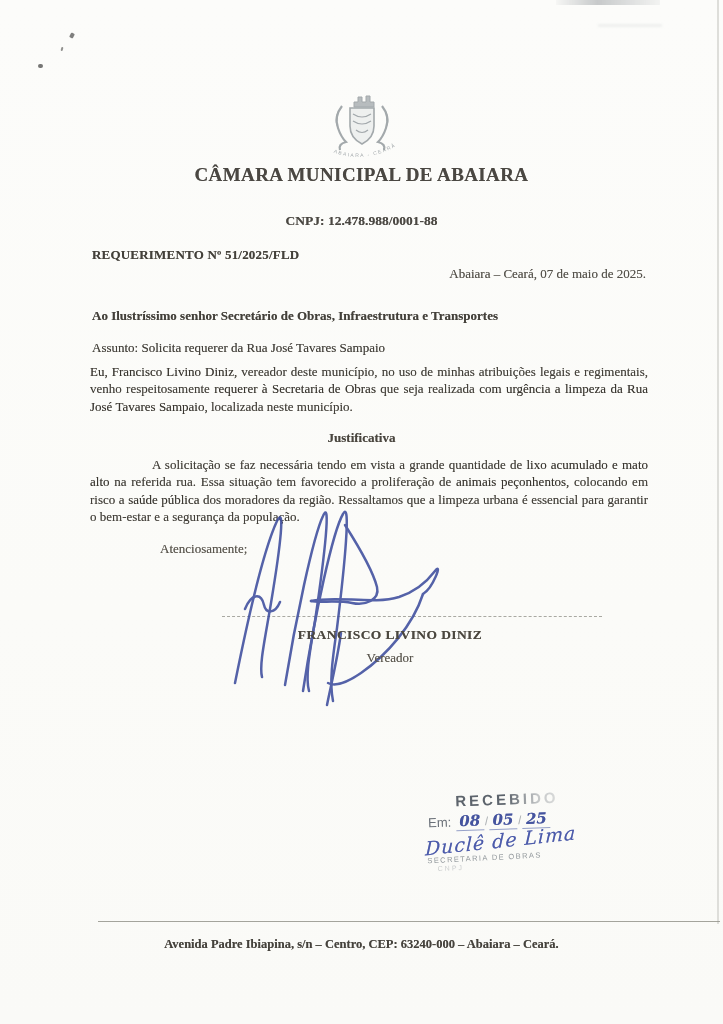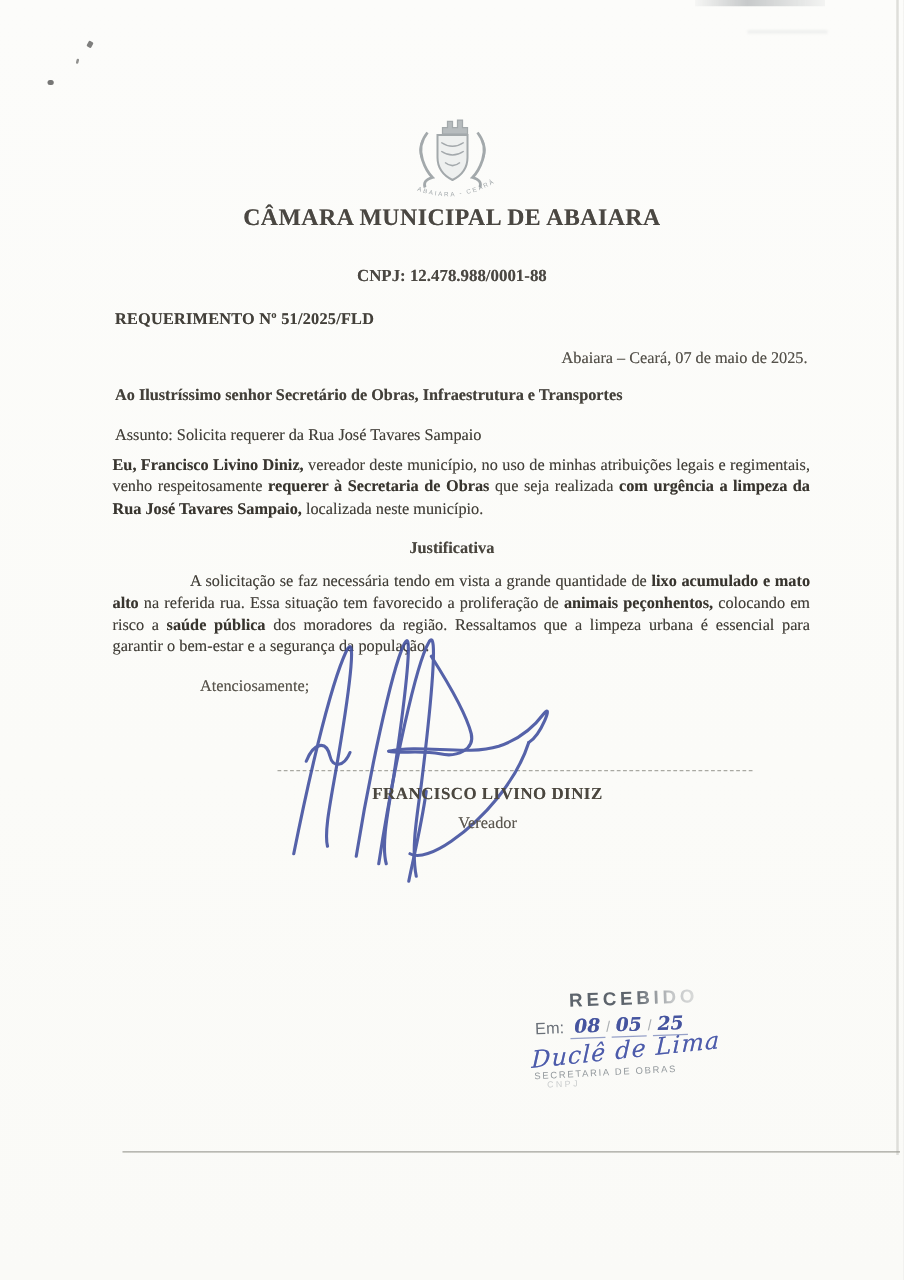--- a/index.html
+++ b/index.html
@@ -3,29 +3,29 @@
 <meta charset="utf-8">
 <style>
   html,body{margin:0;padding:0;background:#e8e8e6;}
   .scan{
     position:relative;width:723px;height:1024px;margin:0 auto;
     background:linear-gradient(180deg,#fcfcfa 0%,#fbfbf8 60%,#fafaf7 100%);
     font-family:"Liberation Serif","DejaVu Serif",serif;
     color:#43403a;overflow:hidden;
   }
   .txt{position:absolute;text-shadow:0 0 .5px rgba(70,65,58,.55);}
-  .b{font-weight:700;color:#38352f;}
+  .b{font-weight:400;color:#38352f;}
   .center{left:0;width:100%;text-align:center;}
   
   .org-name{top:164px;font-size:19px;font-weight:700;letter-spacing:.4px;color:#4a4742;}
   .cnpj{top:189px;font-size:13.5px;font-weight:700;color:#4a4742;margin-top:24px;}
   .crest{position:absolute;left:316px;top:90px;opacity:.9;filter:blur(.3px);}
   
   .doc-number{top:247px;left:92px;font-size:13px;font-weight:700;letter-spacing:.2px;}
-  .dateline{top:278px;right:77px;font-size:13px;color:#55524b;}
+  .dateline{top:266px;right:77px;font-size:13px;color:#55524b;}
   .addressee{top:308px;left:92px;font-size:13px;font-weight:700;}
   .subject{top:340px;left:92px;font-size:13px;}
   .para{position:absolute;left:90px;width:558px;font-size:13px;line-height:17.3px;
         text-align:justify;margin:0;text-shadow:0 0 .5px rgba(70,65,58,.5);}
   .para1{top:363px;}
   .para2{top:456px;text-indent:62px;}
   .justificativa{top:430px;font-size:13px;font-weight:700;color:#4a463f;}
   .closing{top:541px;left:160px;font-size:13px;color:#5a564e;filter:blur(.25px);}
   
   .sig-line{position:absolute;top:616px;left:222px;width:380px;border-top:1.6px dashed #8e8e86;opacity:.75;}
@@ -134,14 +134,15 @@
     <div class="stamp-title">RECEBIDO</div>
     <div class="stamp-em"><span>Em:</span>
       <span class="slot pen">08</span><span class="sep">/</span><span class="slot pen">05</span><span class="sep">/</span><span class="slot pen">25</span>
     </div>
     <div class="stamp-handwriting">Duclê de Lima</div>
     <div class="stamp-office">SECRETARIA DE OBRAS</div>
     <div class="stamp-office2">CNPJ</div>
   </div>
 
   <div class="footer-line"></div>
+  <div class="txt center footer-address">Avenida Padre Ibiapina, s/n – Centro, CEP: 63240-000 – Abaiara – Ceará.</div>
 
 </div>
 
 </body></html>

